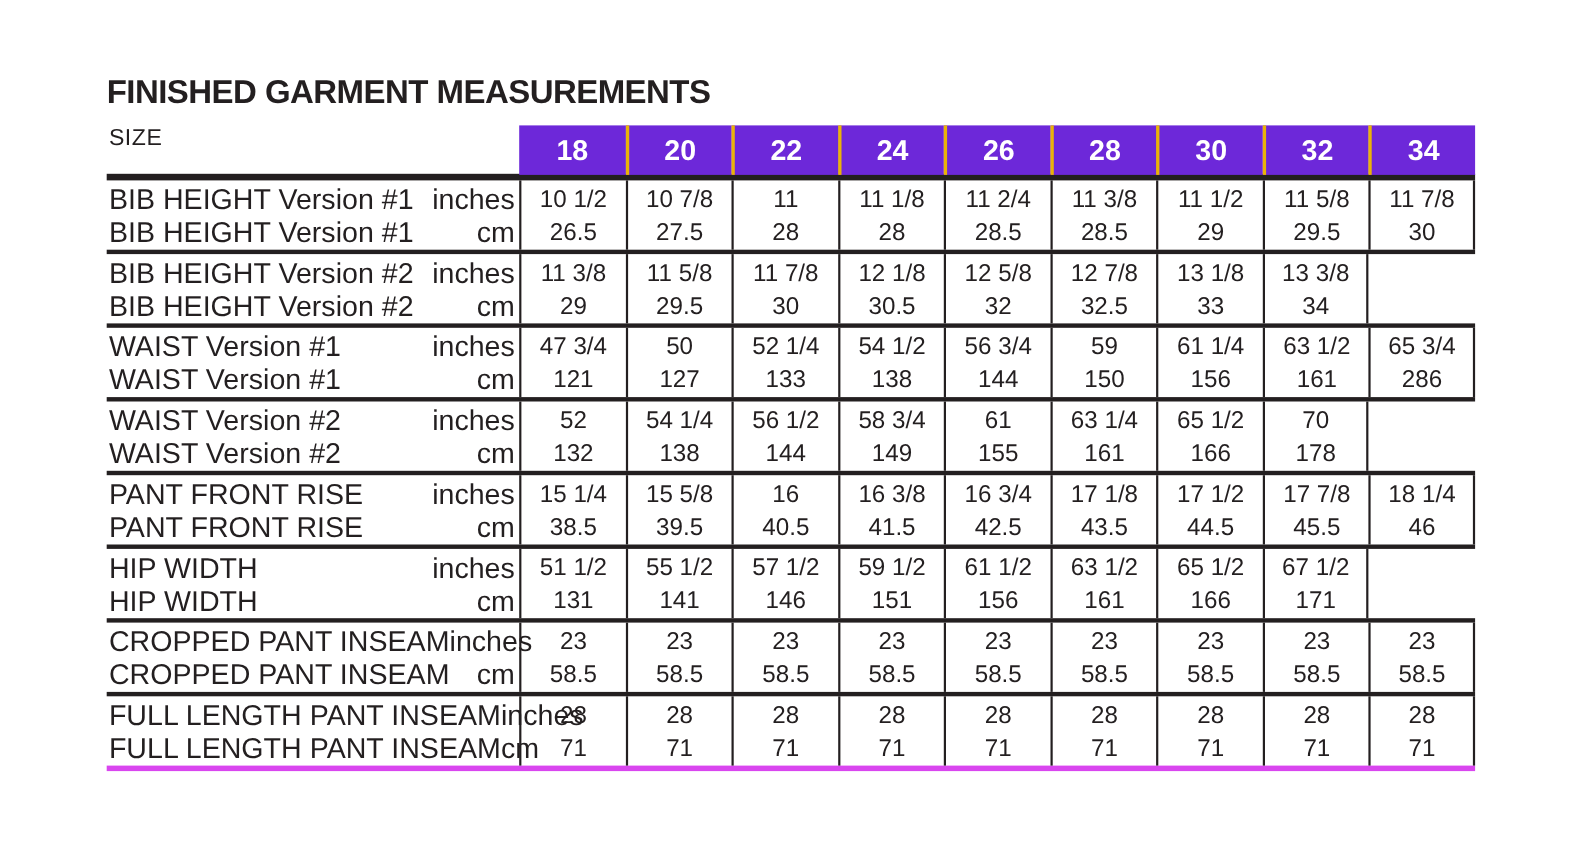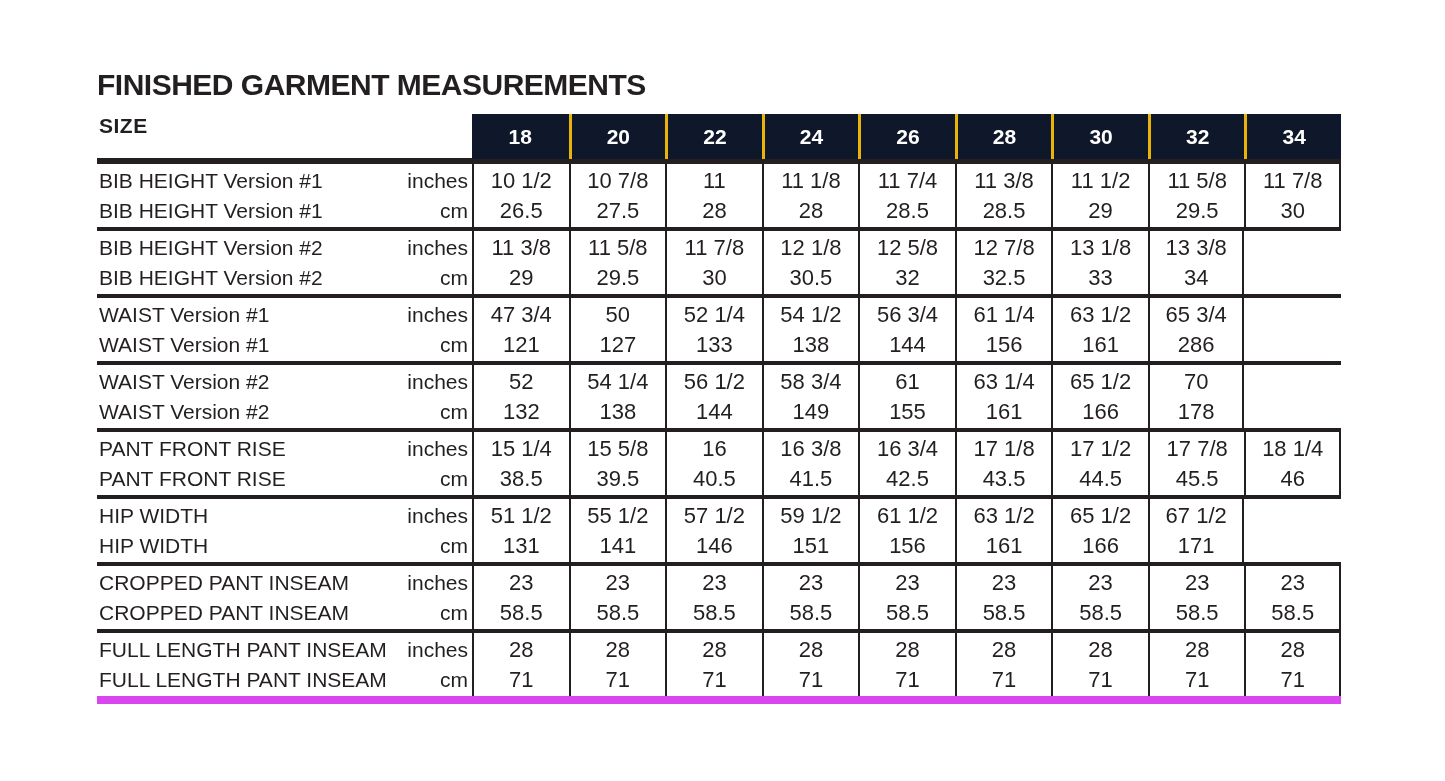--- a/index.html
+++ b/index.html
@@ -35,54 +35,54 @@
     display: grid;
     grid-template-columns: 375px repeat(9, 1fr);
     height: 44px;
     border-bottom: 6px solid #231f20;
     box-sizing: content-box;
   }
   .size-label-cell {
     display: flex;
     align-items: flex-end;
     padding: 0 0 21px 2px;
-    font-weight: bold;
+    font-weight: normal;
     font-size: 21px;
     letter-spacing: 0.5px;
   }
   .size-cell {
-    background: #0f172a;
+    background: #6d28d9;
     color: #ffffff;
     font-weight: bold;
-    font-size: 21px;
+    font-size: 26px;
     display: flex;
     align-items: center;
     justify-content: center;
   }
   .size-cell + .size-cell {
     border-left: 3px solid #eab308;
   }
   .group-row {
     display: grid;
     grid-template-columns: 375px repeat(9, 1fr);
     border-bottom: 4px solid #231f20;
   }
   .group-row.last {
-    border-bottom: 8px solid #d946ef;
+    border-bottom: 5px solid #d946ef;
   }
   .left-cell {
     padding: 2px 4px 1px 2px;
   }
   .label-line {
     display: flex;
     justify-content: space-between;
     align-items: flex-start;
     height: 30px;
     line-height: 30px;
-    font-size: 21px;
+    font-size: 26px;
     white-space: nowrap;
   }
   .row-label { }
   .unit-label { }
   .data-cell {
     border-left: 2px solid #231f20;
     text-align: center;
     padding: 2px 0 1px 0;
   }
   .data-cell:last-child {
@@ -138,21 +138,21 @@
           </div>
           <div class="data-cell">
             <div class="value-line">11</div>
             <div class="value-line">28</div>
           </div>
           <div class="data-cell">
             <div class="value-line">11 1/8</div>
             <div class="value-line">28</div>
           </div>
           <div class="data-cell">
-            <div class="value-line">11 7/4</div>
+            <div class="value-line">11 2/4</div>
             <div class="value-line">28.5</div>
           </div>
           <div class="data-cell">
             <div class="value-line">11 3/8</div>
             <div class="value-line">28.5</div>
           </div>
           <div class="data-cell">
             <div class="value-line">11 1/2</div>
             <div class="value-line">29</div>
           </div>
@@ -232,20 +232,24 @@
             <div class="value-line">52 1/4</div>
             <div class="value-line">133</div>
           </div>
           <div class="data-cell">
             <div class="value-line">54 1/2</div>
             <div class="value-line">138</div>
           </div>
           <div class="data-cell">
             <div class="value-line">56 3/4</div>
             <div class="value-line">144</div>
+          </div>
+          <div class="data-cell">
+            <div class="value-line">59</div>
+            <div class="value-line">150</div>
           </div>
           <div class="data-cell">
             <div class="value-line">61 1/4</div>
             <div class="value-line">156</div>
           </div>
           <div class="data-cell">
             <div class="value-line">63 1/2</div>
             <div class="value-line">161</div>
           </div>
           <div class="data-cell">

